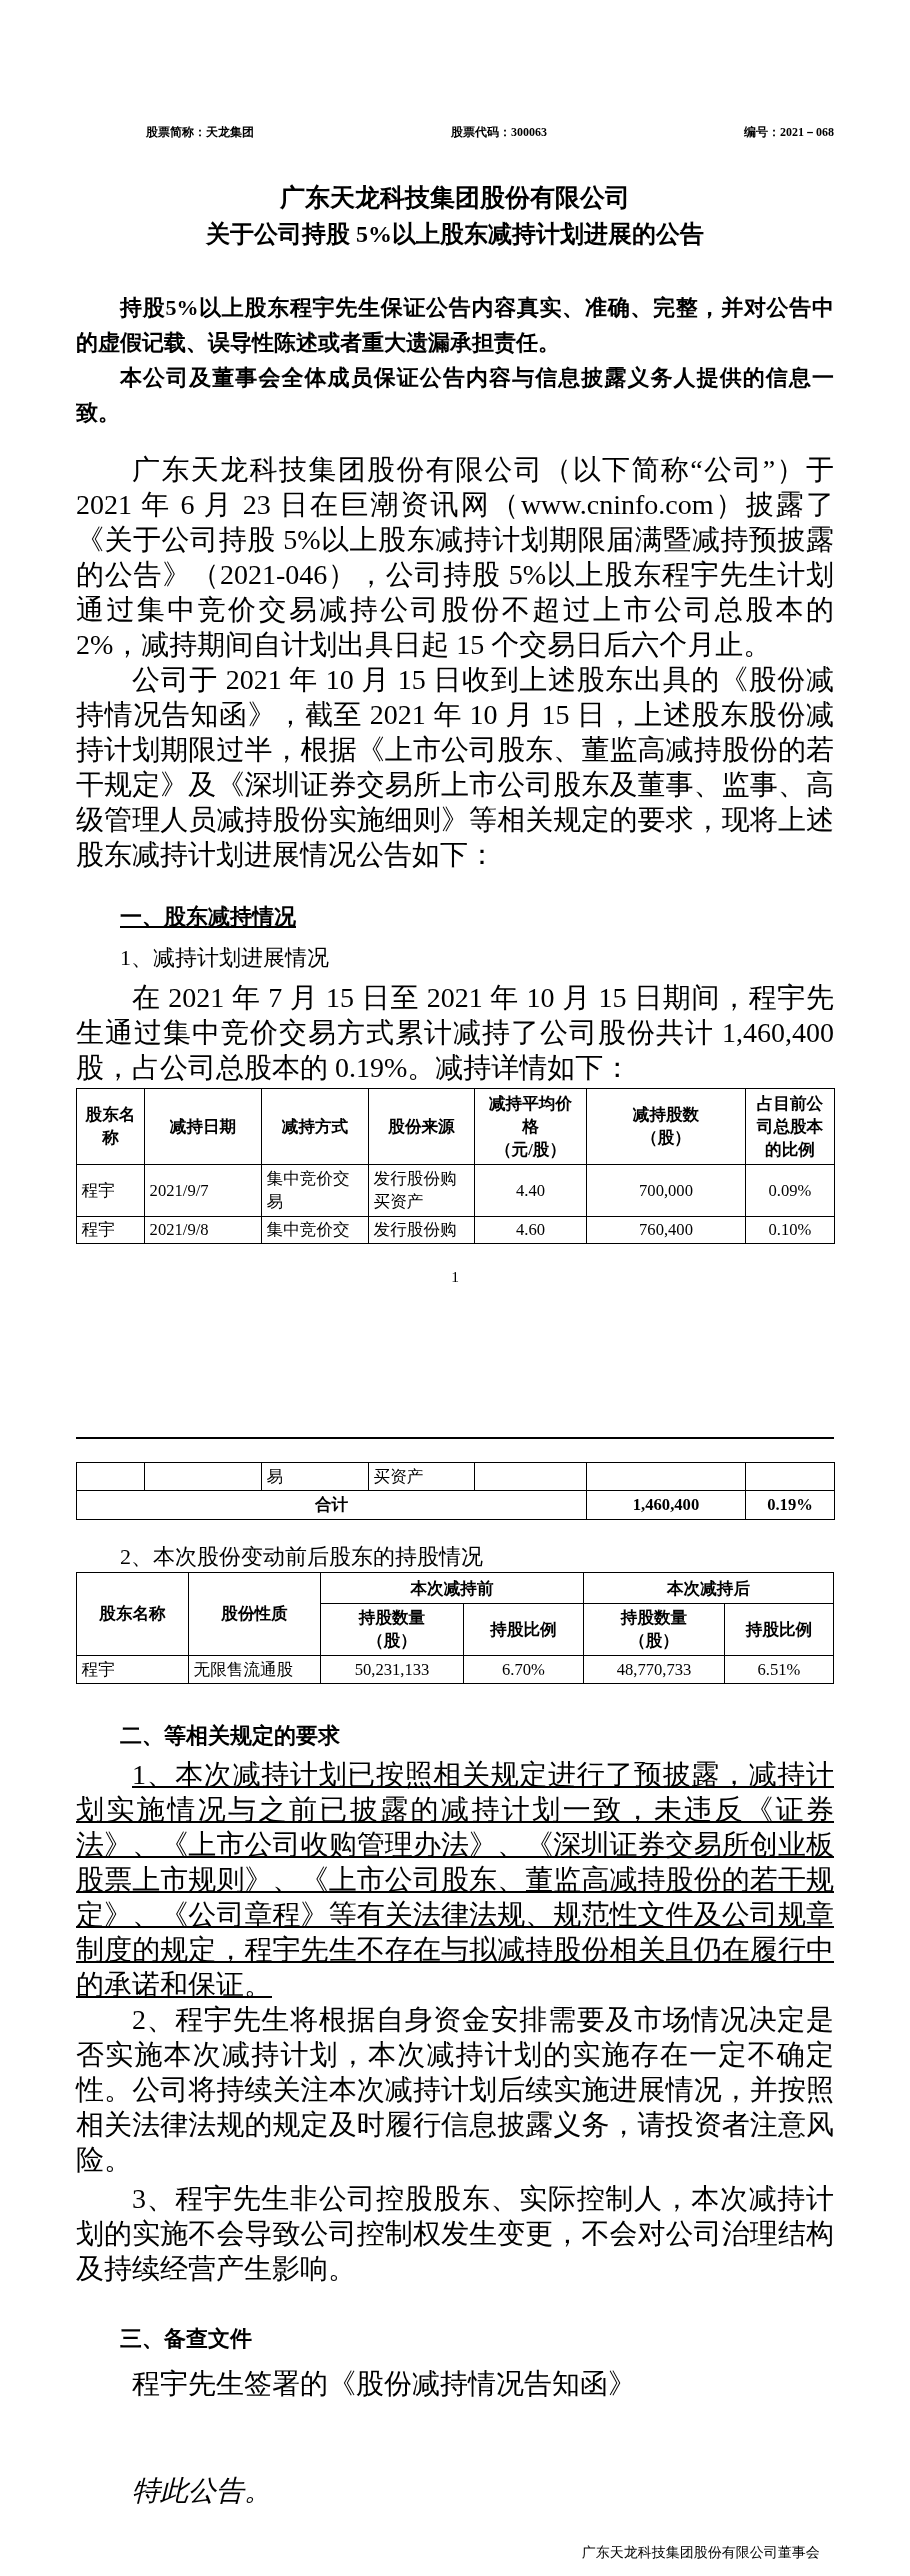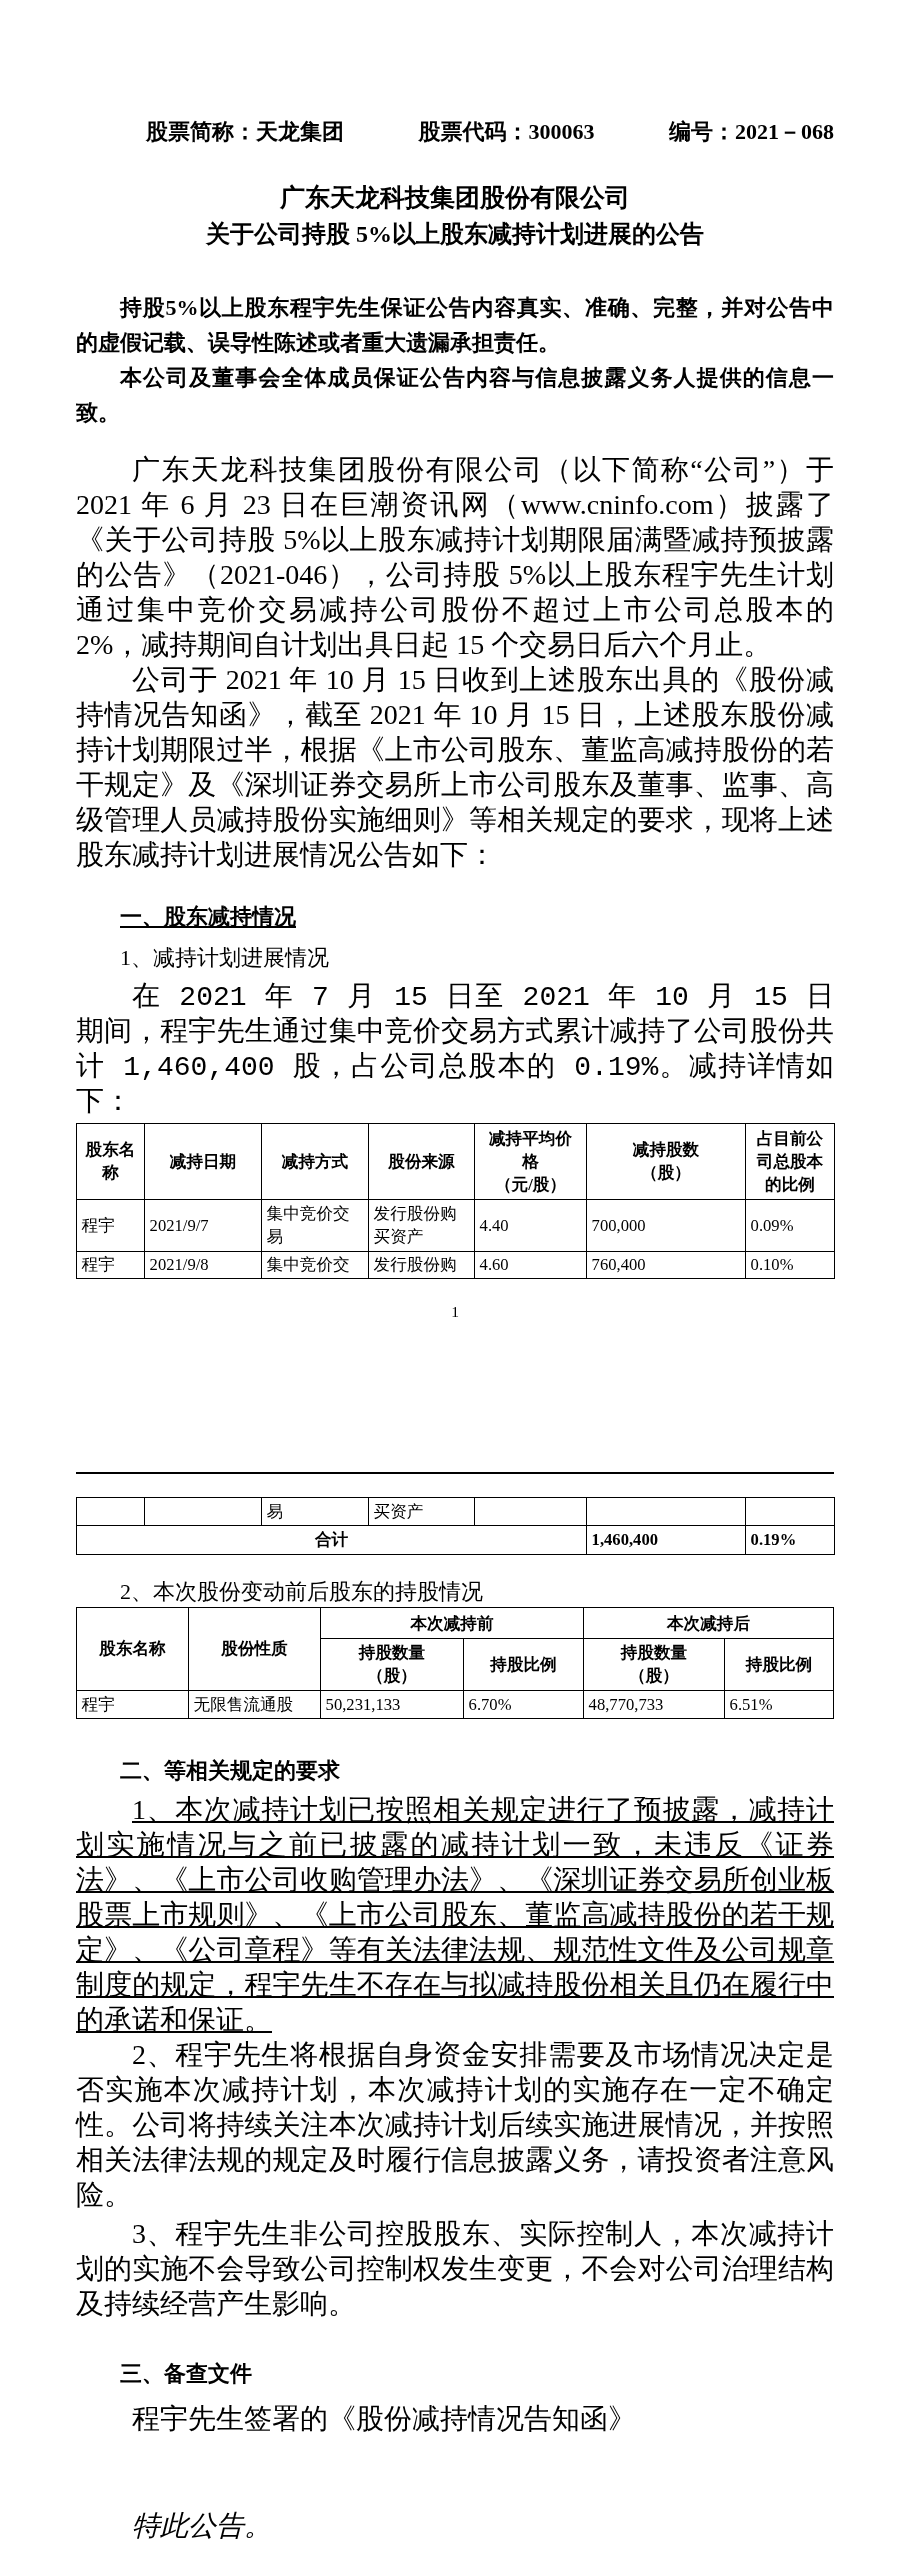--- a/index.html
+++ b/index.html
@@ -5,21 +5,21 @@
   html,body{margin:0;padding:0;}
   body{
     width:910px;height:2576px;background:#ffffff;color:#000;
     font-family:"Liberation Serif","DejaVu Serif",serif;
     overflow:hidden;
   }
   .doc{width:758px;margin:0 auto;padding:0 76px 0 76px;box-sizing:content-box;width:758px;margin:0;padding-left:76px;padding-right:76px;}
   
   .hdr{
     margin-top:120px;display:flex;justify-content:space-between;
-    font-size:22px;font-weight:bold;line-height:24px;
+    font-size:12px;font-weight:bold;line-height:24px;
     padding-left:70px;
   }
   
   .title{ text-align:center;font-weight:bold;margin:0;}
   .title1{margin-top:36px;font-size:25px;line-height:36px;}
   .title2{font-size:24px;line-height:36px;}
   
   .decl{
     margin:0;font-size:22px;line-height:35px;font-weight:bold;
     text-indent:2em;text-align:justify;
@@ -35,30 +35,30 @@
   .h-sec{
     margin:0;font-size:22px;line-height:25px;font-weight:bold;
     text-indent:2em;
   }
   .h1-sec{margin-top:32px;text-decoration:underline;}
   .h-sub{
     margin:0;font-size:22px;line-height:25px;font-weight:normal;
     text-indent:2em;
   }
   .sub1{margin-top:16px;}
-  .p-detail{margin-top:10.3px;font-family:Liberation Mono, monospace;}
+  .p-detail{margin-top:10.3px;}
   
   table{border-collapse:collapse;border:1.7px solid #000;table-layout:fixed;width:758px;}
   td,th{
     border:1.1px solid #000;font-size:16.6px;line-height:23px;
     padding:1.1px 4.6px;vertical-align:middle;overflow:hidden;
   }
   th{font-weight:bold;text-align:center;white-space:pre-line;}
   td.wrap{white-space:pre-line;}
-  td.num{text-align:left;}
+  td.num{text-align:center;}
   td.txt{text-align:left;}
   .t1{margin-top:2.3px;}
   .t1 .head th{height:73px;border-bottom:1.7px solid #000;}
   .t1 .r1 td{height:49px;}
   .t1 .r2 td{height:23.5px;}
   .t-cont{margin-top:23px;}
   .t-cont .ra td{height:24px;}
   .t-cont .rb td{height:26px;font-weight:bold;}
   .t-cont .rb td.lab{text-align:center;}
   .t2{margin-top:3.4px;}

